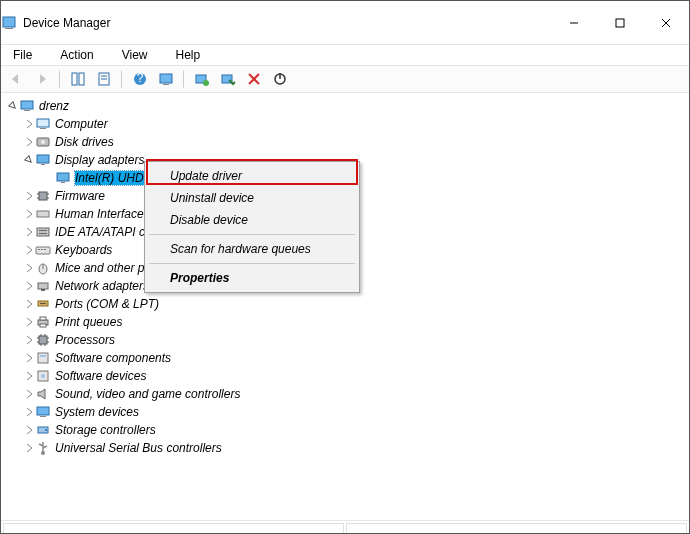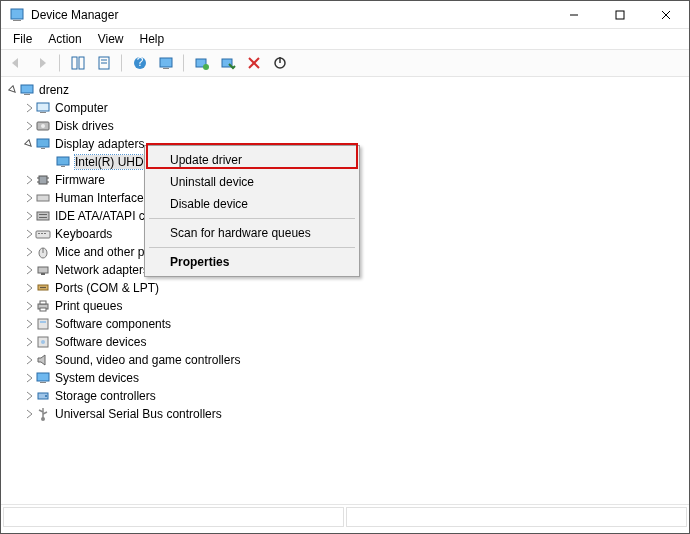--- a/index.html
+++ b/index.html
@@ -1,44 +1,44 @@
 <!DOCTYPE html>
 <html><head>
 <meta charset="utf-8">
 <style>
   * { box-sizing: border-box; margin: 0; padding: 0; font-family: "Segoe UI", Tahoma, sans-serif; font-size: 12px; }
   body { background: #fff; width: 690px; height: 534px; border: 1px solid #555; overflow: hidden; }
 
   
-  .titlebar { height: 28px; display: flex; align-items: center; padding-left: 8px; border-bottom: 1px solid #e5e5e5; }
+  .titlebar { height: 44px; display: flex; align-items: center; padding-left: 0; border-bottom: 1px solid #e5e5e5; }
   .titlebar .ticon { width: 16px; height: 16px; margin-right: 6px; display:inline-flex; align-items:center; justify-content:center; }
   .titlebar .title { flex: 1; }
   .winbtn { width: 46px; height: 30px; display:flex; align-items:center; justify-content:center; }
   .winbtn svg { width:10px; height:10px; }
 
   
-  .menubar { height: 20px; display:flex; align-items:center; padding-left:6px; gap: 4px; }
+  .menubar { height: 20px; display:flex; align-items:center; padding-left:6px; gap: 16px; }
   .menubar span { padding: 2px 6px; }
 
   
   .toolbar { height: 28px; border-top:1px solid #e5e5e5; border-bottom:1px solid #e5e5e5; display:flex; align-items:center; padding-left:4px; gap:4px; background:#fbfbfb; }
   .tbtn { width:22px; height:22px; display:flex; align-items:center; justify-content:center; border:1px solid transparent; }
   .tbtn.sep { width:0; border-left:1px solid #ccc; height:18px; margin:0 2px; }
   .tbtn svg { width:16px; height:16px; }
   .tbtn.disabled { opacity:.4; }
 
   
-  .treewrap { position:relative; height:428px; overflow:hidden; border-bottom:1px solid #e5e5e5; }
+  .treewrap { position:relative; height:428px; overflow:hidden; border-bottom:1px solid #e5e5e5;font-style:italic; }
   .tree { padding: 4px 2px 4px 6px; white-space: nowrap; }
   .node { display:flex; align-items:center; height:18px; }
   .ind { display:inline-block; width:16px; text-align:center; }
   .tw  { width:12px; height:12px; display:inline-flex; align-items:center; justify-content:center; color:#5a5a5a; }
   .ic  { width:16px; height:16px; margin-right:4px; display:inline-flex; align-items:center; justify-content:center; }
   .lbl { }
-  .selected .lbl { background:#e5e5e5; outline:1px dotted #5a9bd5; }
+  .selected .lbl { background:#0ea5e9; outline:1px dotted #5a9bd5; }
 
   
   .ctx { position:absolute; left:143px; top:68px; width:216px; background:#f2f2f2; border:1px solid #a0a0a0; box-shadow:2px 2px 3px rgba(0,0,0,.25); padding:3px; }
   .ctx .mi { padding:4px 22px; }
   .ctx .mi.bold { font-weight:700; }
   .ctx .msep { height:1px; background:#c8c8c8; margin:3px 1px; }
   .hlframe { position:absolute; left:145px; top:66px; width:212px; height:26px; border:2px solid #d31010; pointer-events:none; }
 
   
   .status { height:24px; display:flex; }
@@ -355,20 +355,42 @@
       <span class="ic">
           <svg viewBox="0 0 16 16">
             <rect x="3" y="6" width="10" height="5" fill="#c7c7c7" stroke="#666"></rect>
             <rect x="5" y="3" width="6" height="3" fill="#fff" stroke="#666"></rect>
             <rect x="5" y="10" width="6" height="3" fill="#fff" stroke="#666"></rect>
           </svg>
         </span>
       <span class="lbl">Print queues</span>
     </div>
 
+    <div class="node">
+      <span class="ind"></span>
+      <span class="tw">
+          <svg width="10" height="10" viewBox="0 0 10 10">
+            <path d="M3 1 L8 5 L3 9" fill="none" stroke="#888"></path>
+          </svg>
+        </span>
+      <span class="ic">
+          <svg viewBox="0 0 16 16">
+            <rect x="4" y="4" width="8" height="8" fill="#9fa6ad" stroke="#555"></rect>
+            <line x1="2" y1="6" x2="4" y2="6" stroke="#555"></line>
+            <line x1="2" y1="10" x2="4" y2="10" stroke="#555"></line>
+            <line x1="12" y1="6" x2="14" y2="6" stroke="#555"></line>
+            <line x1="12" y1="10" x2="14" y2="10" stroke="#555"></line>
+            <line x1="6" y1="2" x2="6" y2="4" stroke="#555"></line>
+            <line x1="10" y1="2" x2="10" y2="4" stroke="#555"></line>
+            <line x1="6" y1="12" x2="6" y2="14" stroke="#555"></line>
+            <line x1="10" y1="12" x2="10" y2="14" stroke="#555"></line>
+          </svg>
+        </span>
+      <span class="lbl">Processors</span>
+    </div>
 
     <div class="node">
       <span class="ind"></span>
       <span class="tw">
           <svg width="10" height="10" viewBox="0 0 10 10">
             <path d="M3 1 L8 5 L3 9" fill="none" stroke="#888"></path>
           </svg>
         </span>
       <span class="ic">
           <svg viewBox="0 0 16 16">

